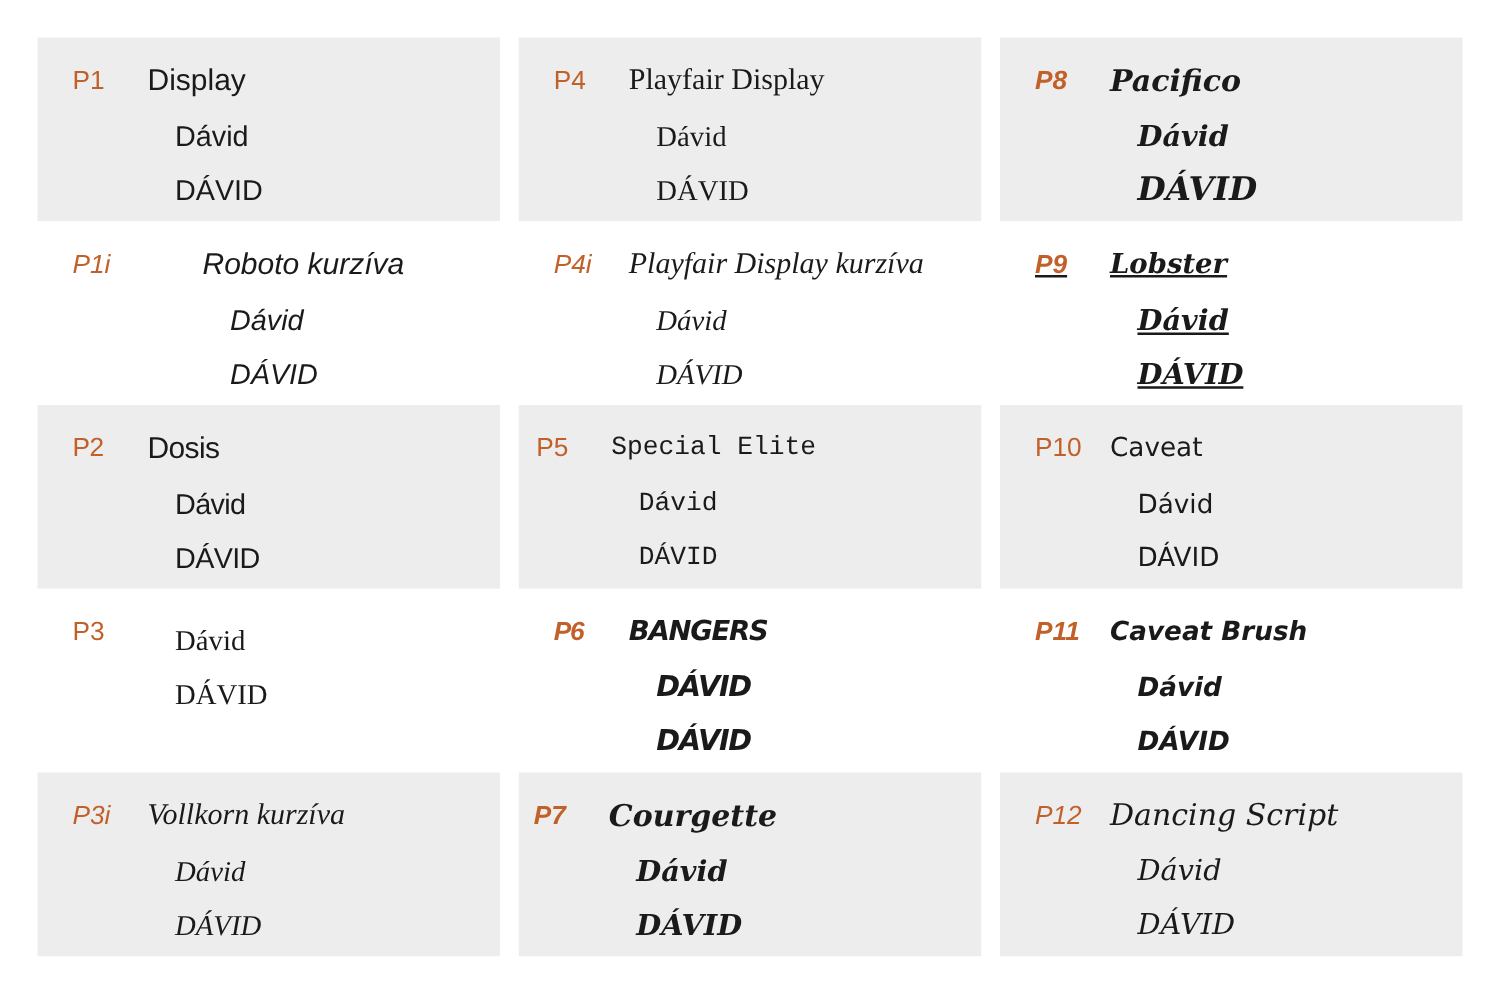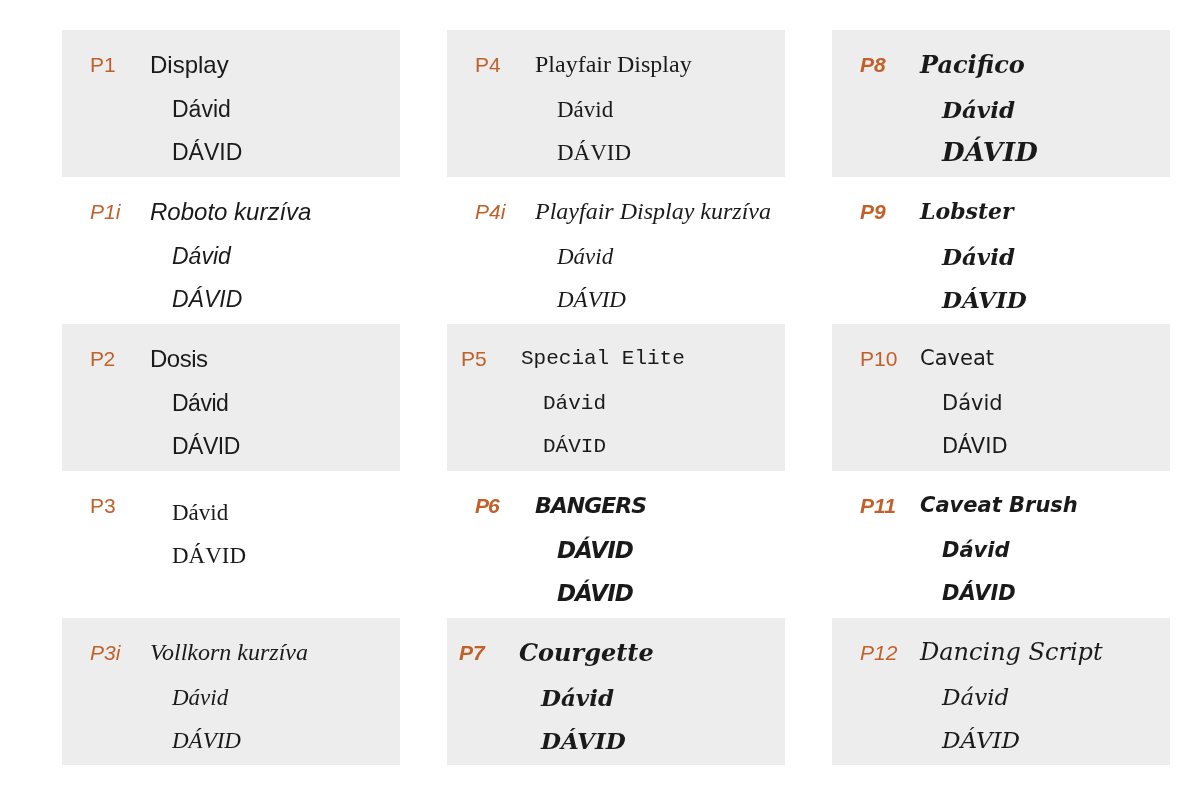--- a/index.html
+++ b/index.html
@@ -22,21 +22,20 @@
     display:grid;
     grid-template-columns:repeat(3,370px);
     grid-template-rows:repeat(5,147px);
     column-gap:15px;
     grid-auto-flow:column;
   }
   .cell{
     display:flex;
     align-items:flex-start;
     padding:20px 10px 0 28px;
-    margin-left:32px;
   }
   .bg-gray{background:var(--cell-gray);}
   .bg-white{background:var(--page-bg);}
   .label{
     width:60px;
     flex:0 0 60px;
     font-size:21px;
     line-height:29px;
     color:var(--label-color);
     font-family:"Liberation Sans", sans-serif;
@@ -49,34 +48,34 @@
     white-space:nowrap;
   }
   .sample{
     margin-left:22px;
     font-size:23px;
     line-height:43px;
     white-space:nowrap;
   }
   
   .f-roboto{font-family:"Liberation Sans", sans-serif;}
-  .f-roboto-i{font-family:"Liberation Sans", sans-serif;font-style:italic;}
+  .f-roboto-i{font-family:"Liberation Sans", sans-serif;font-style:italic;gap:44px;}
   .f-dosis{font-family:"Liberation Sans", sans-serif;letter-spacing:-0.5px;}
   .f-vollkorn{font-family:"Liberation Serif", serif;}
   .f-vollkorn-i{font-family:"Liberation Serif", serif;font-style:italic;}
   .f-playfair{font-family:"Liberation Serif", serif;}
   .f-playfair-i{font-family:"Liberation Serif", serif;font-style:italic;}
   .f-special{font-family:"Liberation Mono", monospace;font-size-adjust:none;padding-left:14px;}
   .f-special .font-name, .f-special .sample{font-size:21px;}
   .f-bangers{font-family:"DejaVu Sans", sans-serif;font-weight:bold;font-style:italic;letter-spacing:-1px;}
   .f-bangers .font-name{font-size:22px;}
   .f-courgette{font-family:"DejaVu Serif", serif;font-style:italic;font-weight:bold;padding-left:12px;}
   .f-pacifico{font-family:"DejaVu Serif", serif;font-style:italic;font-weight:bold;}
   .f-pacifico .sample-upper{font-size:26px;}
-  .f-lobster{font-family:"DejaVu Serif", serif;font-style:italic;font-weight:bold;}
+  .f-lobster{font-family:"DejaVu Serif", serif;font-style:italic;font-weight:bold;text-decoration:underline;}
   .f-lobster .font-name{font-size:22px;}
   .f-caveat{font-family:"DejaVu Sans", sans-serif;}
   .f-caveat .font-name{font-size:21px;}
   .f-caveat .sample{font-size:21px;}
   .f-caveat-brush{font-family:"DejaVu Sans", sans-serif;font-style:italic;font-weight:bold;}
   .f-caveat-brush .font-name{font-size:21px;}
   .f-caveat-brush .sample{font-size:21px;}
   .f-dancing{font-family:"DejaVu Serif", serif;font-style:italic;}
 </style>
 </head>

